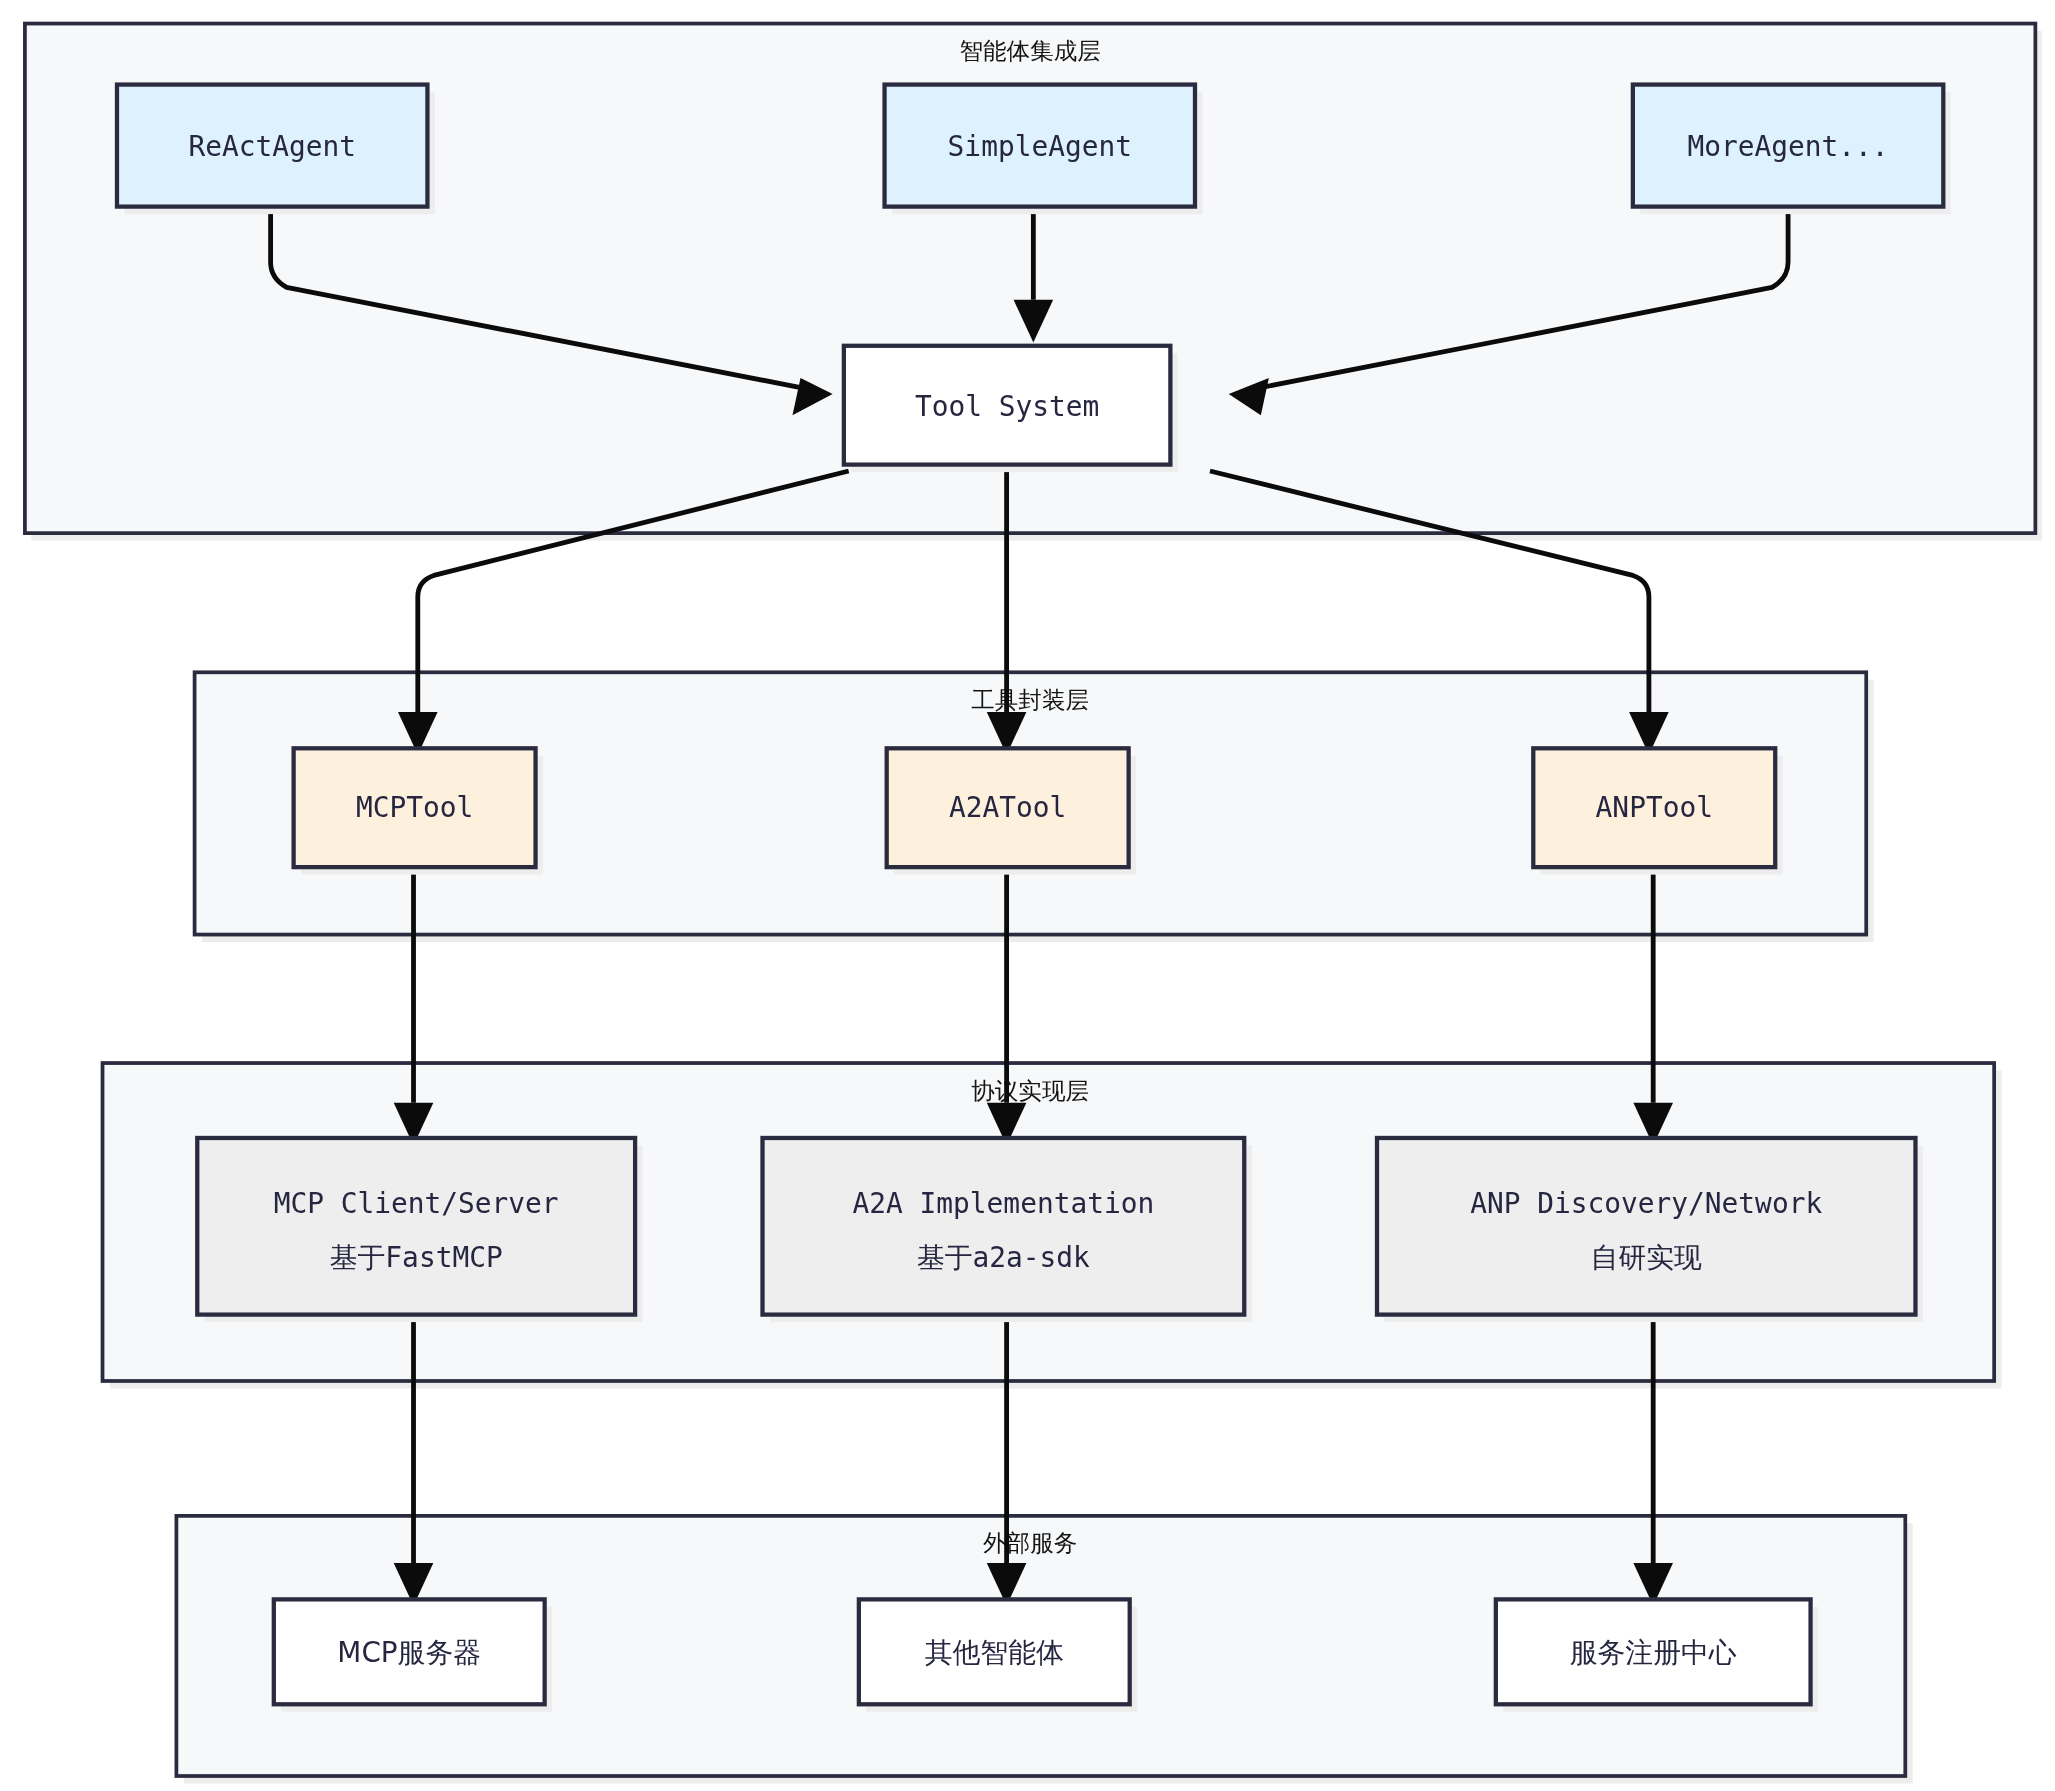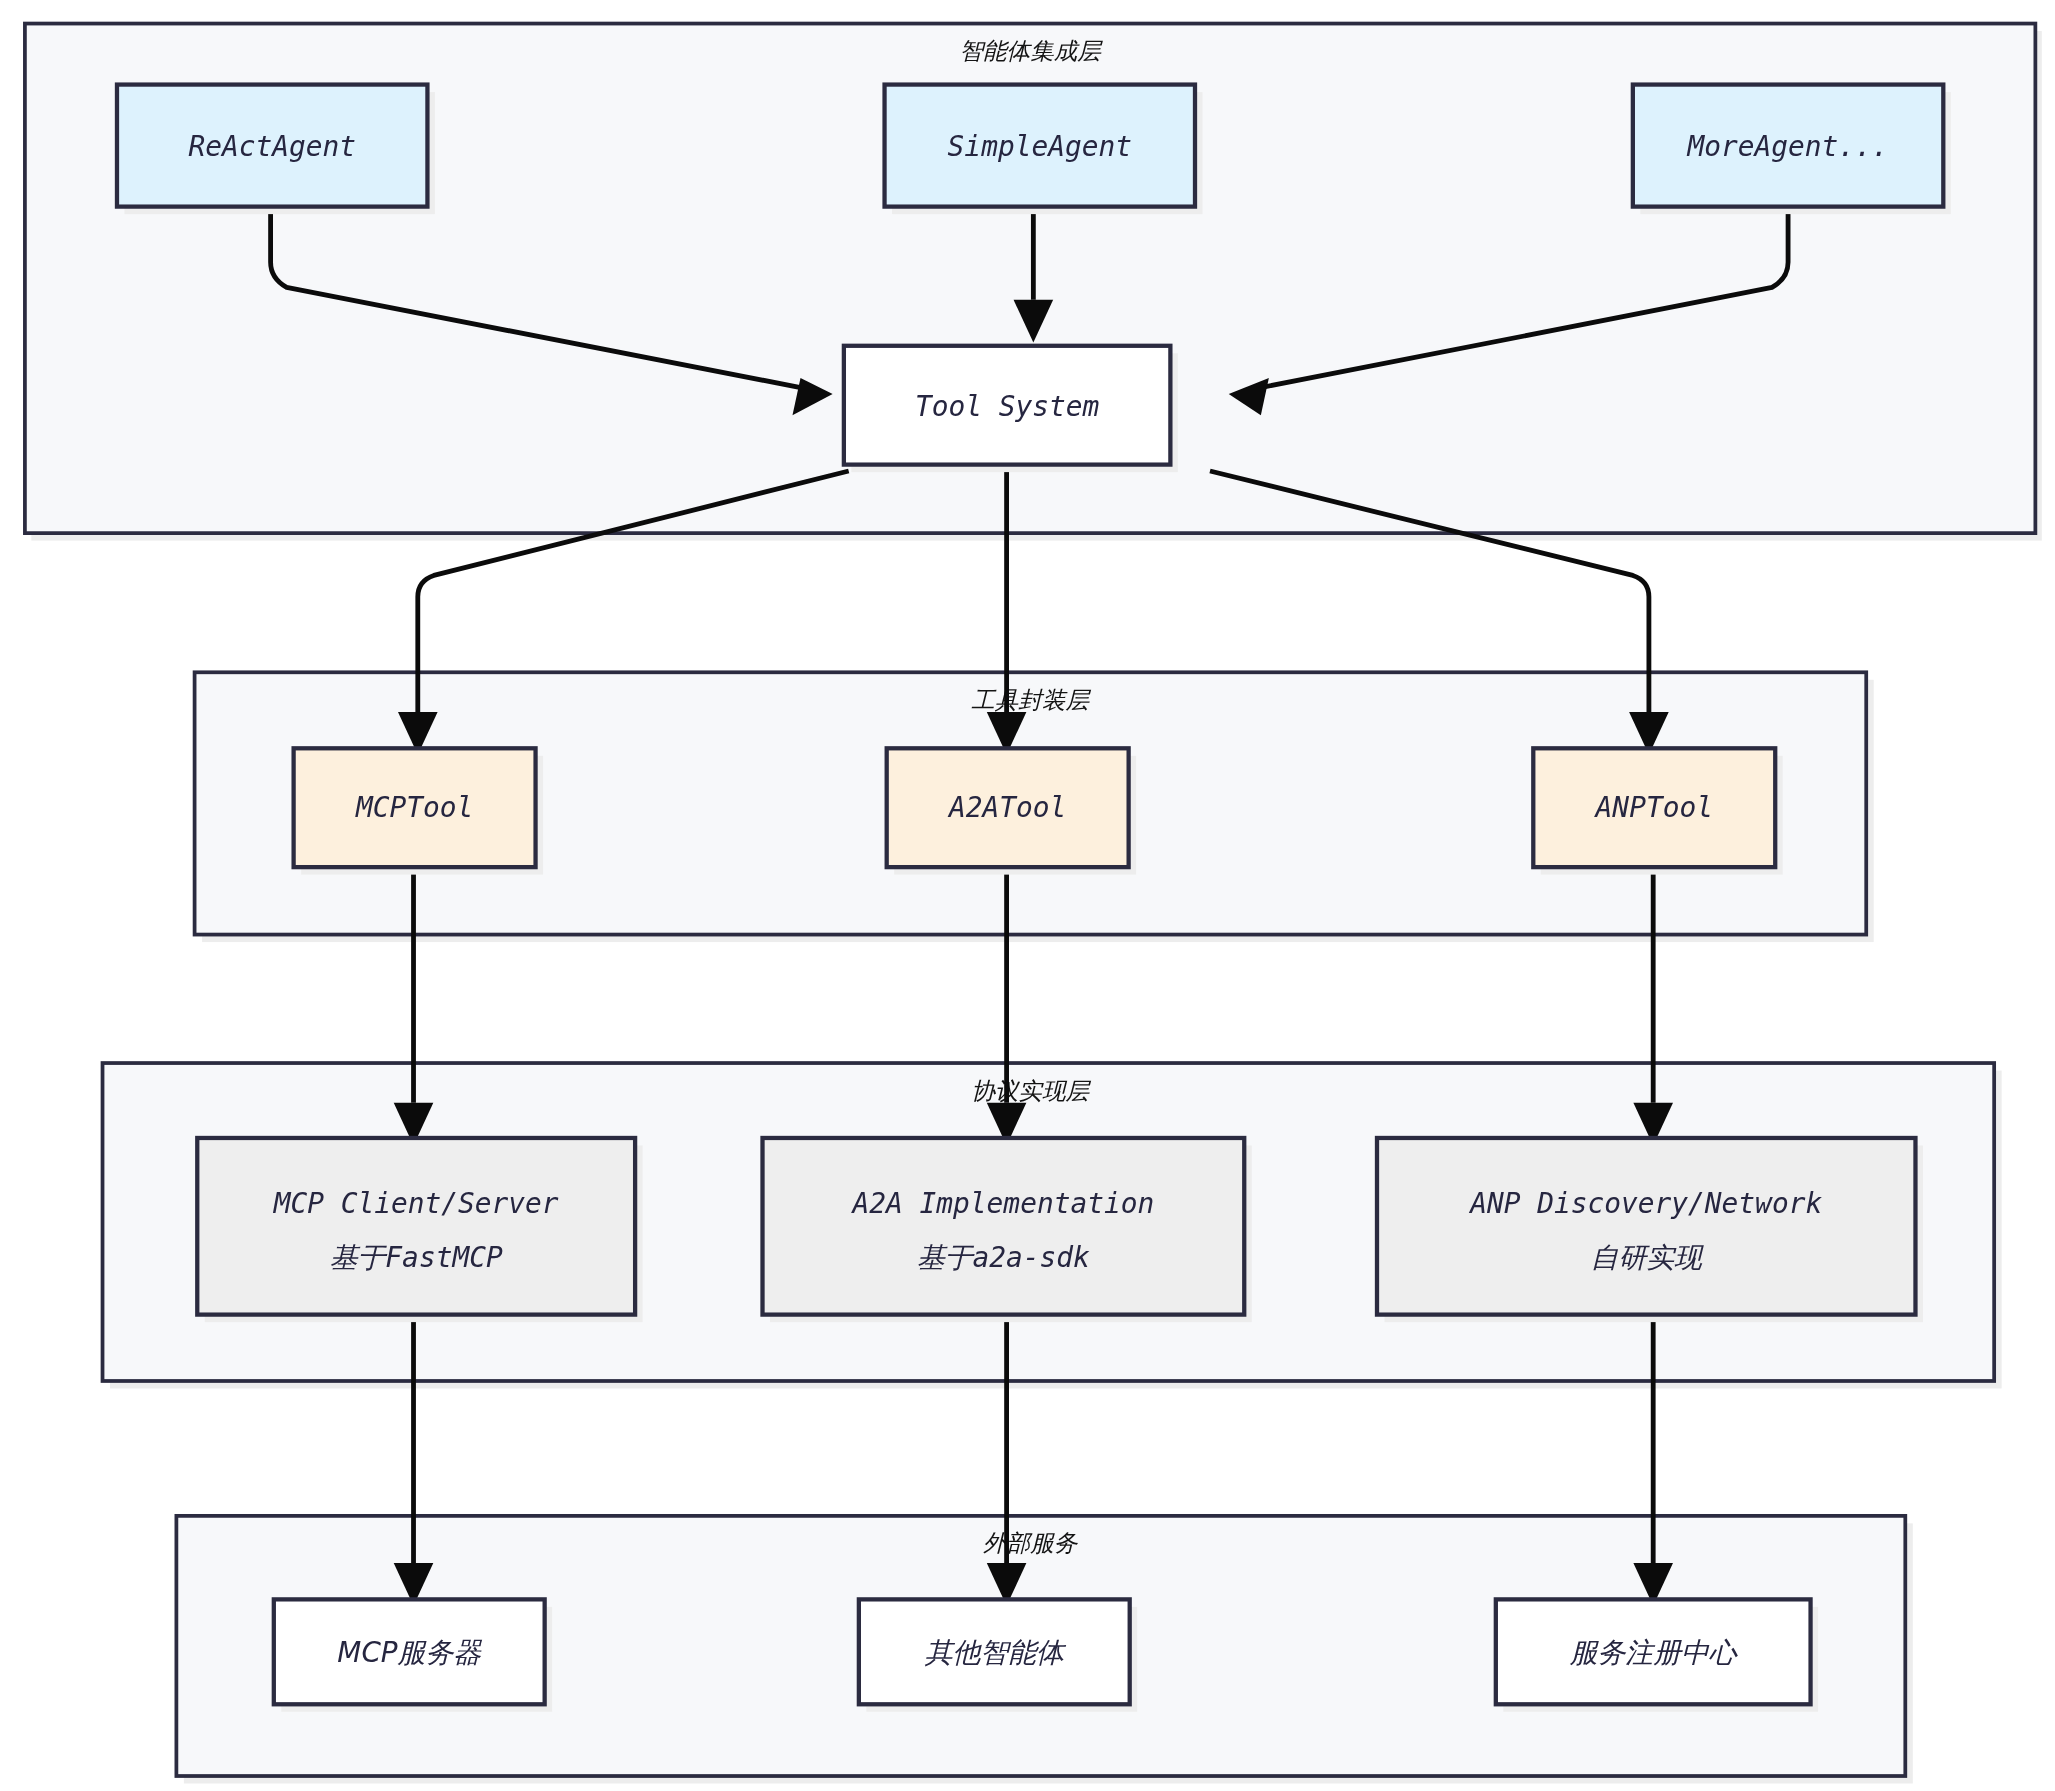--- a/index.html
+++ b/index.html
@@ -7,21 +7,20 @@
     padding: 0;
     background: #ffffff;
   }
   #stage {
     position: relative;
     width: 2056px;
     height: 1791px;
     background: #ffffff;
     font-family: "DejaVu Sans", "Liberation Sans", sans-serif;
     overflow: hidden;
-    font-style: italic;
   }
   svg#diagram {
     position: absolute;
     inset: 0;
     width: 2056px;
     height: 1791px;
     display: block;
   }
   .cluster-rect {
     fill: #f7f8fa;

